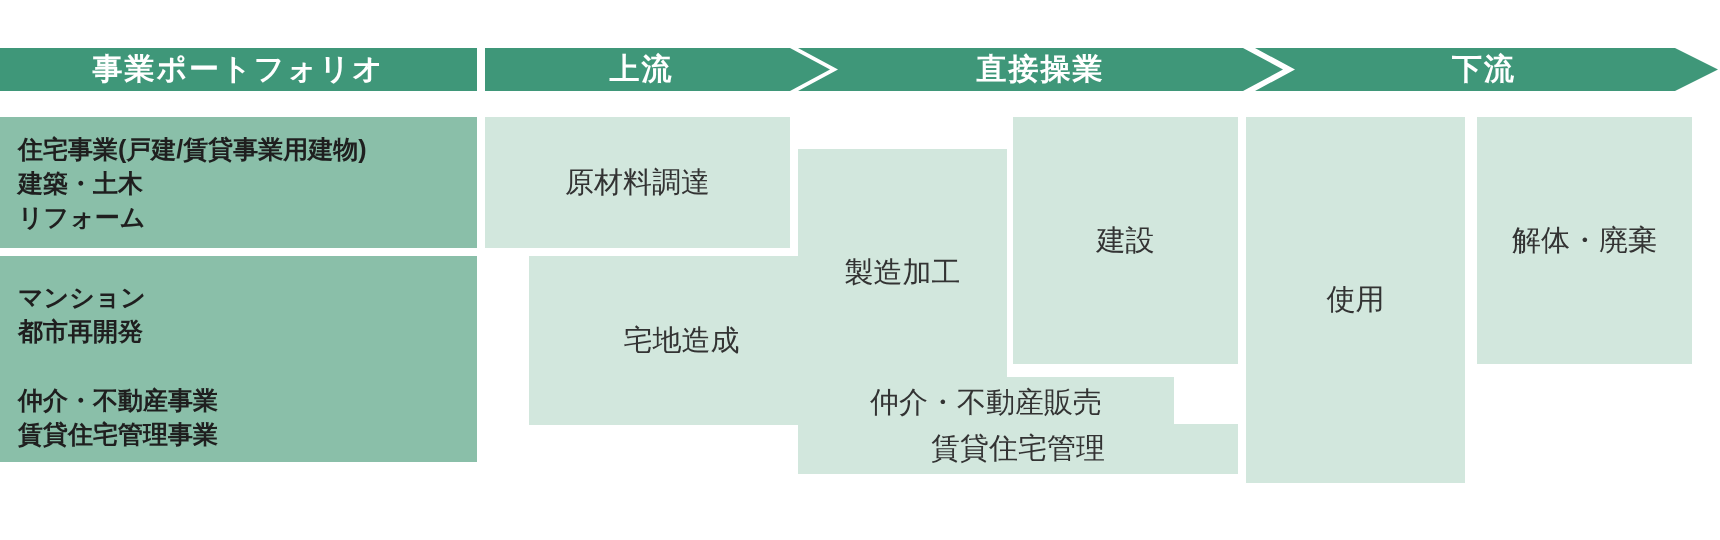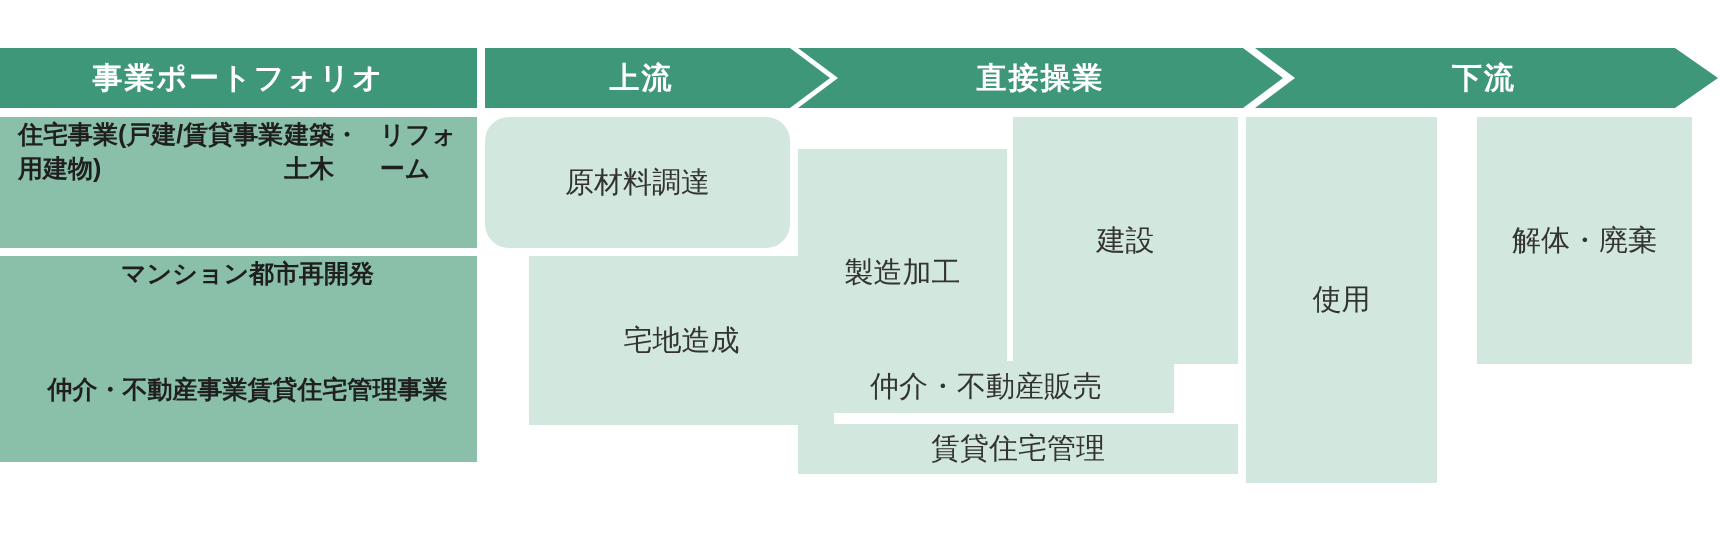--- a/index.html
+++ b/index.html
@@ -2,21 +2,21 @@
 <html style="--banner: #3f9779; --banner-text: #ffffff; --portfolio-box: #8abfa9; --portfolio-text: #1f1f1f; --cell: #d2e7dd; --cell-text: #333333;"><head>
 <meta charset="utf-8">
 <style>
   html,body { margin:0; padding:0; background:#ffffff; }
   .canvas {
     position:relative; width:1720px; height:540px; background:#ffffff;
     font-family:"Liberation Sans","DejaVu Sans",sans-serif; overflow:hidden;
   }
   
   .banner {
-    position:absolute; top:48px; height:60px;
+    position:absolute; top:48px; height:43px;
     background:var(--banner,#3f9779); color:var(--banner-text,#ffffff);
     font-weight:bold; font-size:30px; letter-spacing:2px;
     display:flex; align-items:center; justify-content:center;
     box-sizing:border-box; white-space:nowrap;
   }
   .banner.seg-portfolio { left:0; width:477px; }
   .banner.seg-upstream {
     left:485px; width:345px; padding-right:32px;
     clip-path:polygon(0 0, calc(100% - 40px) 0, 100% 50%, calc(100% - 40px) 100%, 0 100%);
   }
@@ -26,40 +26,40 @@
   }
   .banner.seg-downstream {
     left:1255px; width:463px; padding-left:40px; padding-right:45px;
     clip-path:polygon(0 0, calc(100% - 43px) 0, 100% 50%, calc(100% - 43px) 100%, 0 100%, 40px 50%);
   }
   
   .pbox {
     position:absolute; left:0; width:477px;
     background:var(--portfolio-box,#8abfa9); color:var(--portfolio-text,#1f1f1f);
     font-weight:bold; font-size:25px; line-height:34px;
-    display:flex; flex-direction:row; justify-content:center;
+    display:flex; flex-direction:column; justify-content:center;
     padding-left:18px; box-sizing:border-box;
   }
   .pbox.row1 { top:117px; height:131px; }
   .pbox.row2 { top:256px; height:116px; }
   .pbox.row3 { top:372px; height:90px; }
   
   .cell {
     position:absolute;
     background:var(--cell,#d2e7dd); color:var(--cell-text,#333333);
     font-size:29px; display:flex; align-items:center; justify-content:center;
     text-align:center; box-sizing:border-box; white-space:nowrap;
   }
-  .cell.raw        { left:485px;  top:117px; width:305px; height:131px;border-radius:24px; }
+  .cell.raw        { left:485px;  top:117px; width:305px; height:131px; }
   .cell.land       { left:485px;  top:256px; width:305px; height:169px;margin-left:44px; }
   .cell.mfg        { left:798px;  top:117px; width:209px; height:247px;margin-top:32px; }
   .cell.constr     { left:1013px; top:117px; width:225px; height:247px; }
-  .cell.use        { left:1246px; top:117px; width:191px; height:366px; }
+  .cell.use        { left:1246px; top:117px; width:219px; height:366px; }
   .cell.demolition { left:1477px; top:117px; width:215px; height:247px; }
-  .cell.brokerage  { left:798px;  top:361px; width:376px; height:52px;  }
+  .cell.brokerage  { left:798px;  top:377px; width:376px; height:52px;  }
   .cell.rental     { left:798px;  top:424px; width:440px; height:50px;  }
 </style>
 </head>
 <body>
 
 <div class="canvas">
 
   <div class="banner seg-portfolio">
     <span>事業ポートフォリオ</span>
   </div>

